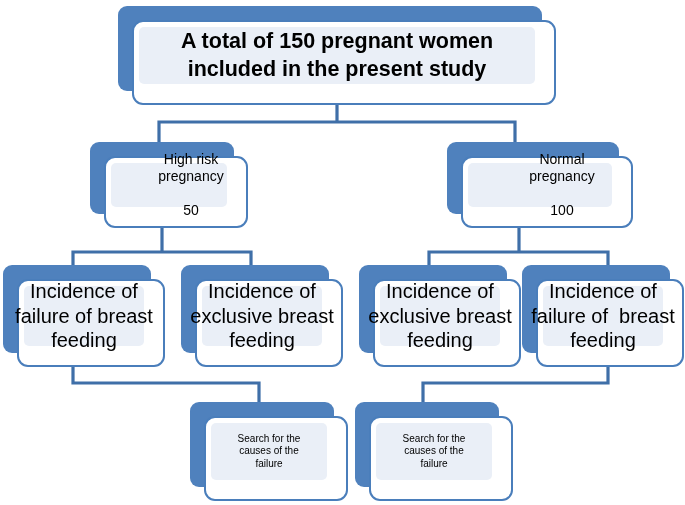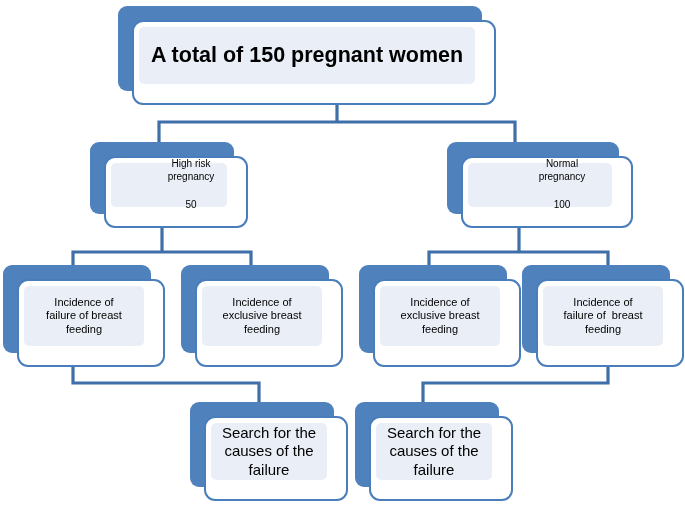--- a/index.html
+++ b/index.html
@@ -76,33 +76,33 @@
     padding: 2px 4px;
   }
 
   
   .node.level-root .panel {
     font-size: 21.5px;
     font-weight: bold;
     line-height: 1.26;
   }
   .node.level-group .panel {
-    font-size: 10px;
+    font-size: 14px;
     font-weight: normal;
     padding-left: 48px;
   }
   .node.level-group .panel .count {
     margin-top: 16px;
   }
   .node.level-outcome .panel {
-    font-size: 11px;
+    font-size: 20px;
     font-weight: normal;
   }
   .node.level-search .panel {
-    font-size: 15px;
+    font-size: 10px;
     font-weight: normal;
   }
 
   .panel .line {
     display: block;
     white-space: pre;
   }
 </style>
 </head>
 <body>
@@ -117,25 +117,26 @@
       <path d="M 162 228 L 162 252 M 73 252 L 251 252 M 73 252 L 73 268 M 251 252 L 251 268"></path>
 
       <path d="M 519 228 L 519 252 M 429 252 L 608 252 M 429 252 L 429 268 M 608 252 L 608 268"></path>
 
       <path d="M 73 367 L 73 383 M 73 383 L 259 383 M 259 383 L 259 404"></path>
 
       <path d="M 608 367 L 608 383 M 423 383 L 608 383 M 423 383 L 423 404"></path>
     </g>
   </svg>
 
-  <div class="node level-root" style="left:118px; top:6px; width:378px; height:99px;">
+  <div class="node level-root" style="left:118px; top:6px; width:438px; height:99px;">
     <div class="plate"></div>
     <div class="card">
       <div class="panel">
         <span class="line">A total of 150 pregnant women</span>
+        <span class="line">included in the present study</span>
       </div>
     </div>
   </div>
 
   <div class="node level-group" style="left:90px; top:142px; width:158px; height:86px;">
     <div class="plate"></div>
     <div class="card">
       <div class="panel">
         <span class="line">High risk</span>
         <span class="line">pregnancy</span>

